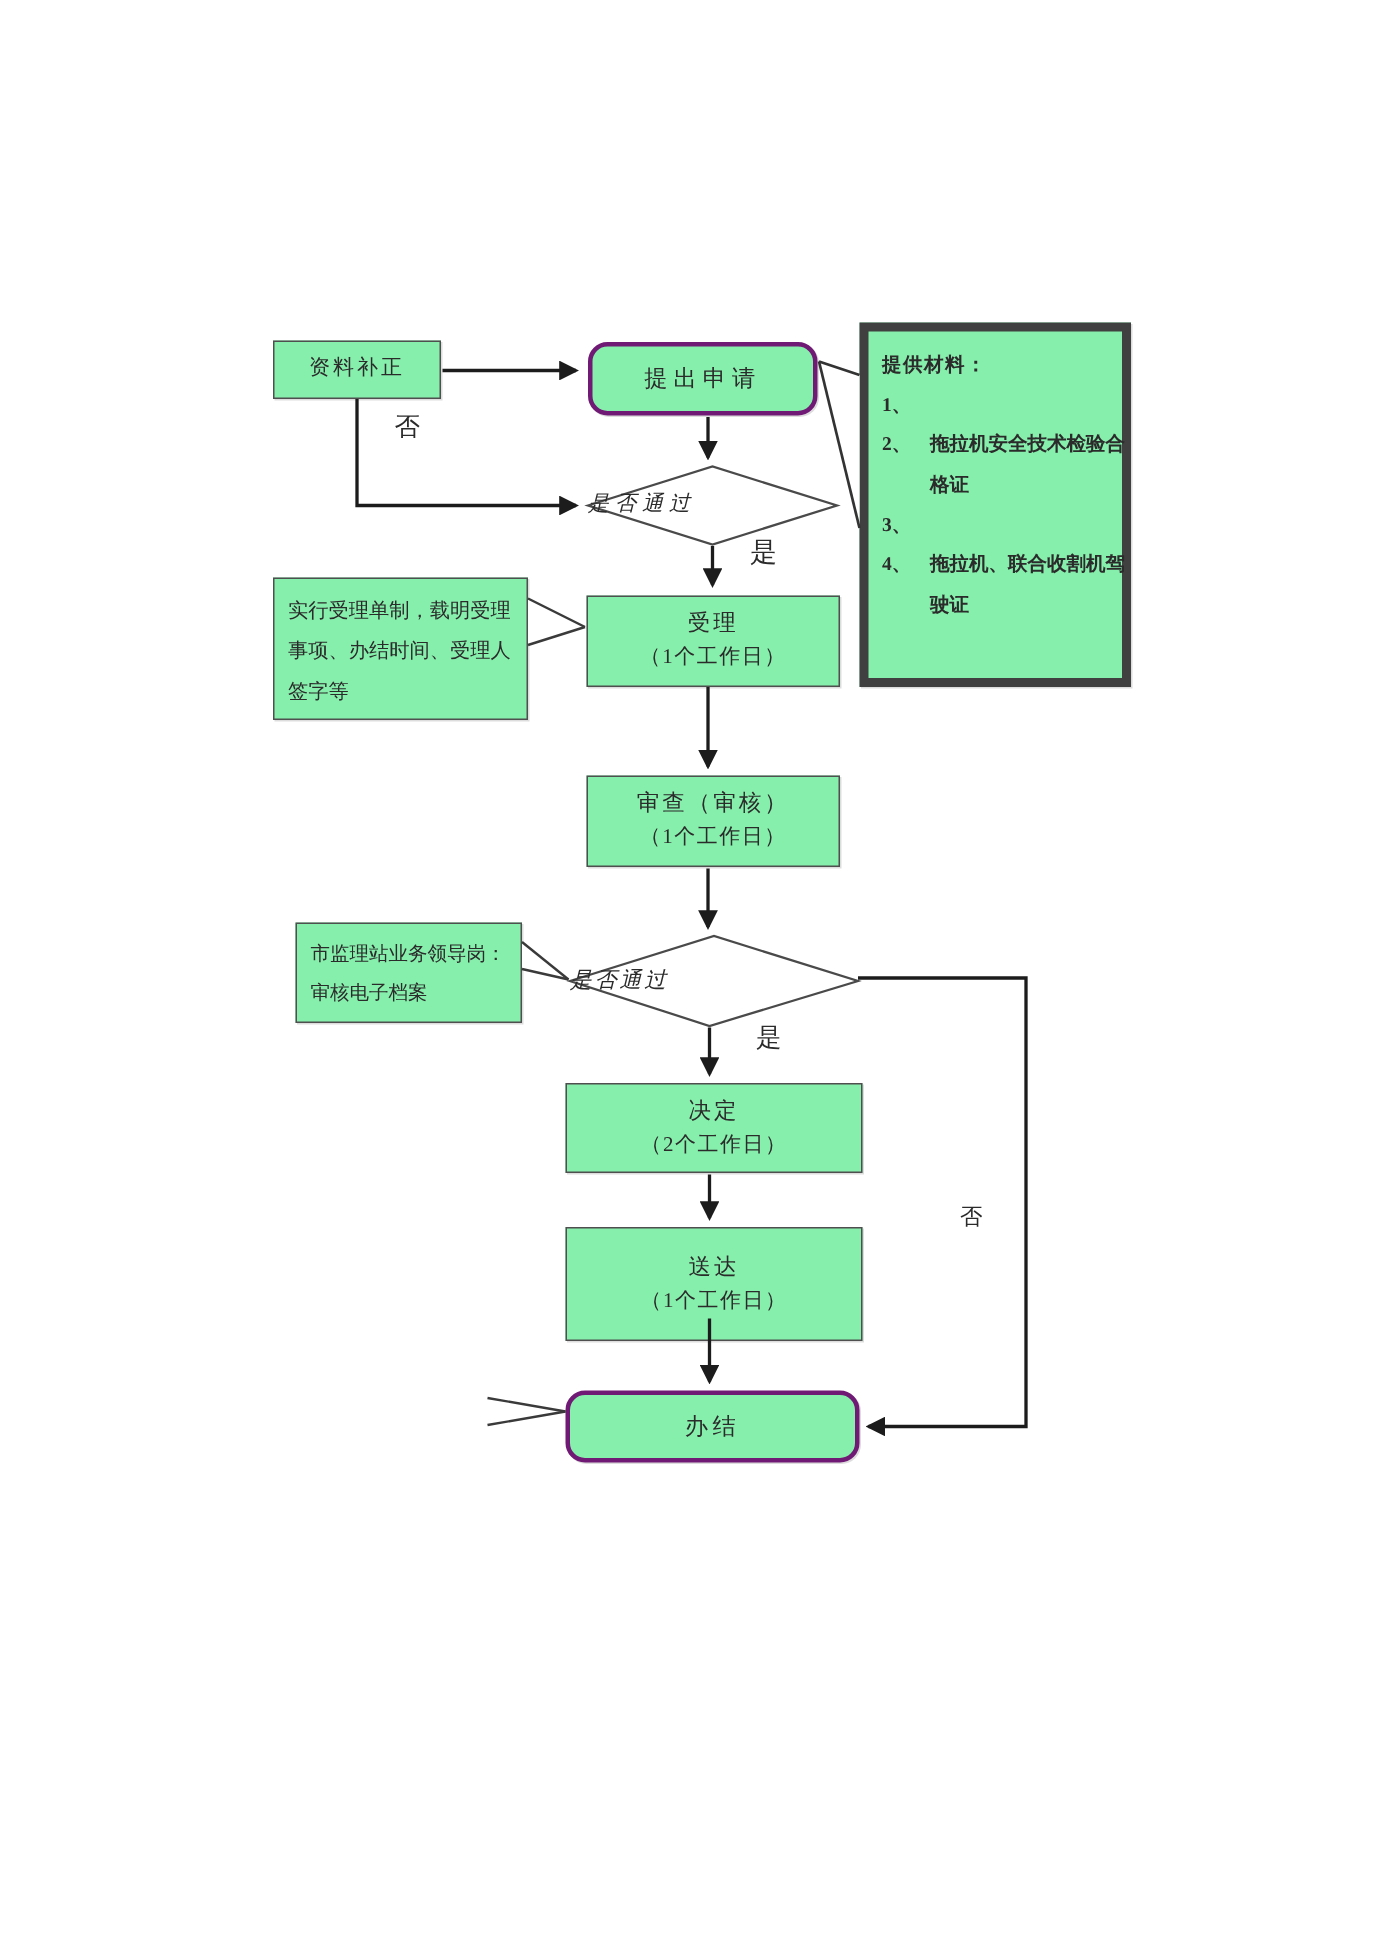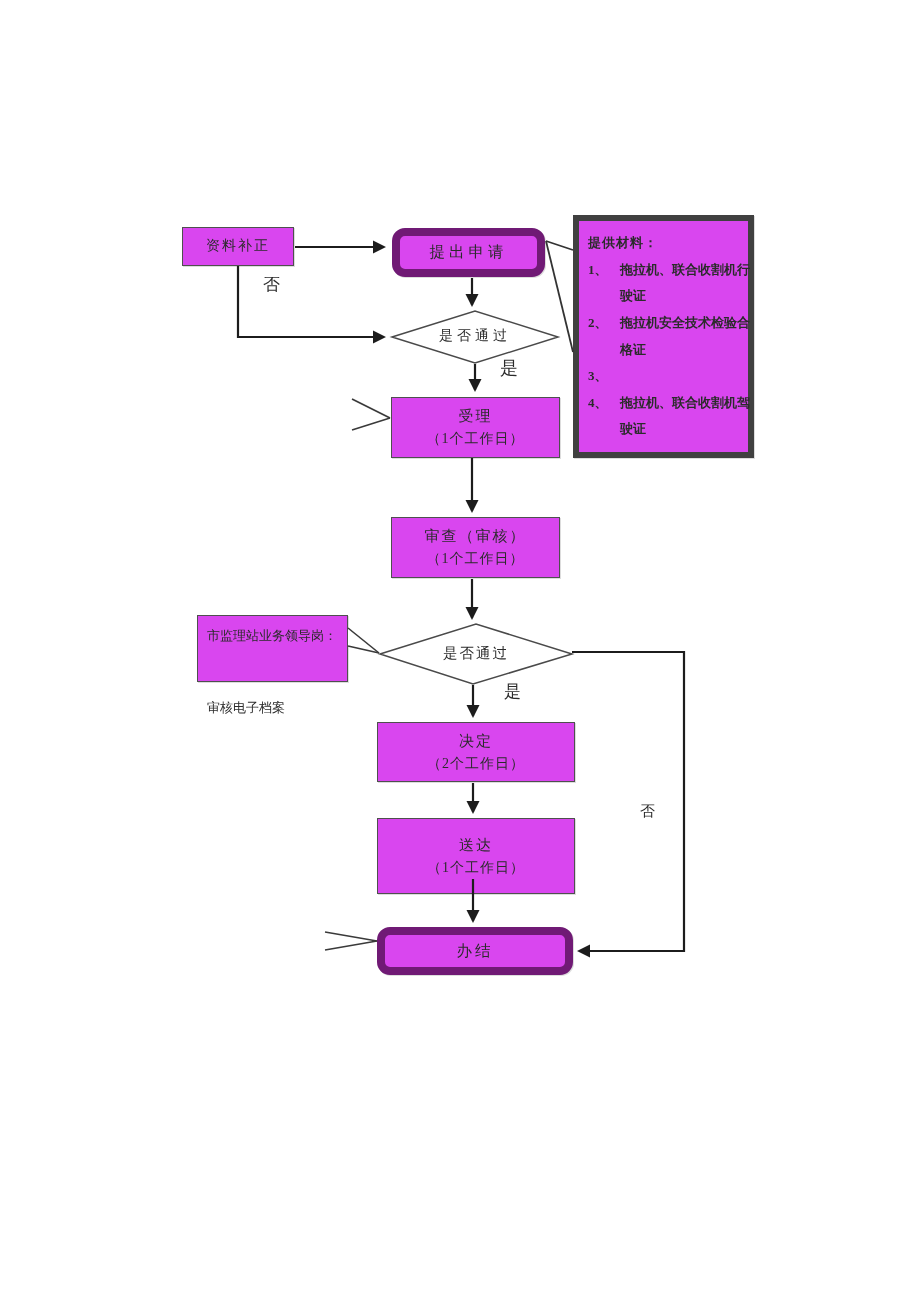--- a/index.html
+++ b/index.html
@@ -6,30 +6,30 @@
   .canvas {
     position:relative;
     width:920px; height:1301px;
     background:#ffffff;
     font-family:"Liberation Serif","DejaVu Serif",serif;
     color:#2b2b2b;
     overflow:hidden;
   }
   .box {
     position:absolute;
-    background:#d946ef;
+    background:#86efac;
     border:1.5px solid #4f4f4f;
     box-sizing:border-box;
     display:flex; flex-direction:column;
     align-items:center; justify-content:center;
     text-align:center;
     z-index:1;
     box-shadow:1px 1px 0 rgba(120,120,120,.25);
   }
-  .rounded { border-radius:13px; border:8px solid #701a75; }
+  .rounded { border-radius:13px; border:3px solid #701a75; }
   .title { font-size:15px; letter-spacing:2px; line-height:1.6; }
   .big { font-size:15.5px; letter-spacing:4px; }
   .duration { font-size:14px; letter-spacing:1px; line-height:1.6; }
   .note {
     align-items:flex-start; justify-content:flex-start;
     text-align:left; padding:7px 9px;
     font-size:13.5px; line-height:2.0;
   }
   .materials {
     align-items:flex-start; justify-content:flex-start;
@@ -41,21 +41,21 @@
   .mat-item { display:flex; font-weight:bold; }
   .mat-num { width:32px; flex:none; }
   .mat-text { width:134px; }
   .float-label {
     position:absolute; z-index:6;
     font-size:16px; letter-spacing:1px;
     background:transparent;
   }
   .diamond-label {
     position:absolute; z-index:6;
-    text-align:center; font-size:14px; letter-spacing:4px;
+    font-size:14px; letter-spacing:4px;font-style:italic;
   }
   svg.flow {
     position:absolute; left:0; top:0; z-index:5;
     pointer-events:none;
   }
 </style>
 </head>
 <body>
 
 <div class="canvas">
@@ -65,47 +65,49 @@
   </div>
 
   <div class="box rounded" style="left:392px;top:228px;width:153px;height:49px;">
     <span class="big">提出申请</span>
   </div>
 
   <div class="box materials" style="left:573px;top:215px;width:181px;height:243px;">
     <div class="mat-title">提供材料：</div>
     <div class="mat-item">
       <span class="mat-num">1、</span>
-      <span class="mat-text">拖拉机、联合收割机行驶证</span>
     </div>
     <div class="mat-item">
       <span class="mat-num">2、</span>
       <span class="mat-text">拖拉机安全技术检验合格证</span>
     </div>
     <div class="mat-item">
       <span class="mat-num">3、</span>
     </div>
     <div class="mat-item">
       <span class="mat-num">4、</span>
       <span class="mat-text">拖拉机、联合收割机驾驶证</span>
     </div>
   </div>
 
   <div class="box" style="left:391px;top:397px;width:169px;height:61px;">
     <span class="title">受理</span>
     <span class="duration">（1个工作日）</span>
   </div>
 
+  <div class="box note" style="left:182px;top:385px;width:170px;height:95px;">
+    <span>实行受理单制，载明受理事项、办结时间、受理人签字等</span>
+  </div>
 
   <div class="box" style="left:391px;top:517px;width:169px;height:61px;align-items:center;">
     <span class="title">审查（审核）</span>
     <span class="duration">（1个工作日）</span>
   </div>
 
-  <div class="box note" style="left:197px;top:615px;width:151px;height:67px;font-size:13px;gap:46px;">
+  <div class="box note" style="left:197px;top:615px;width:151px;height:67px;font-size:13px;">
     <span>市监理站业务领导岗：</span>
     <span>审核电子档案</span>
   </div>
 
   <div class="box" style="left:377px;top:722px;width:198px;height:60px;">
     <span class="title">决定</span>
     <span class="duration">（2个工作日）</span>
   </div>
 
   <div class="box" style="left:377px;top:818px;width:198px;height:76px;">

